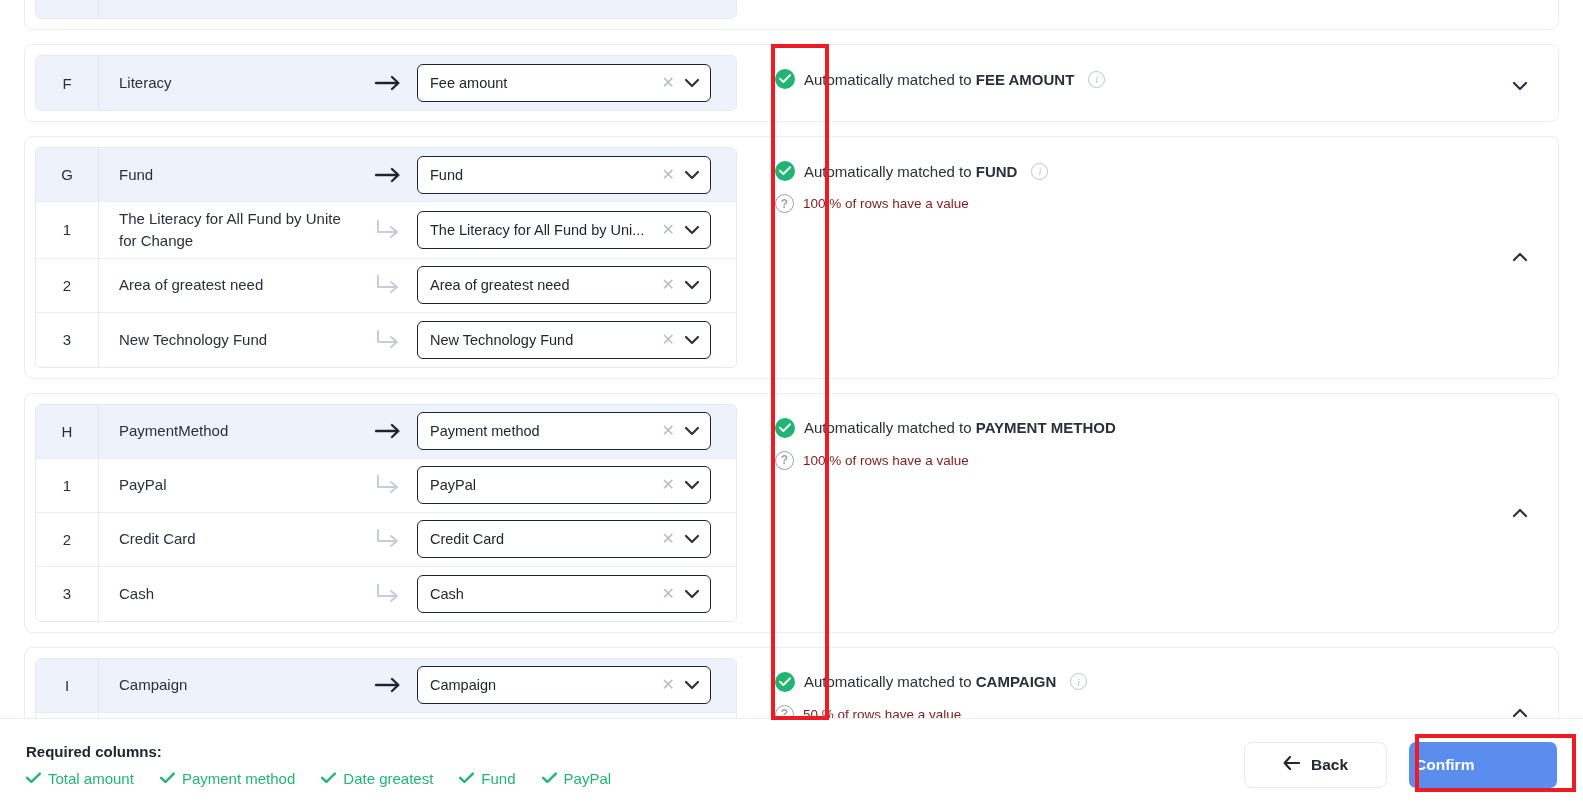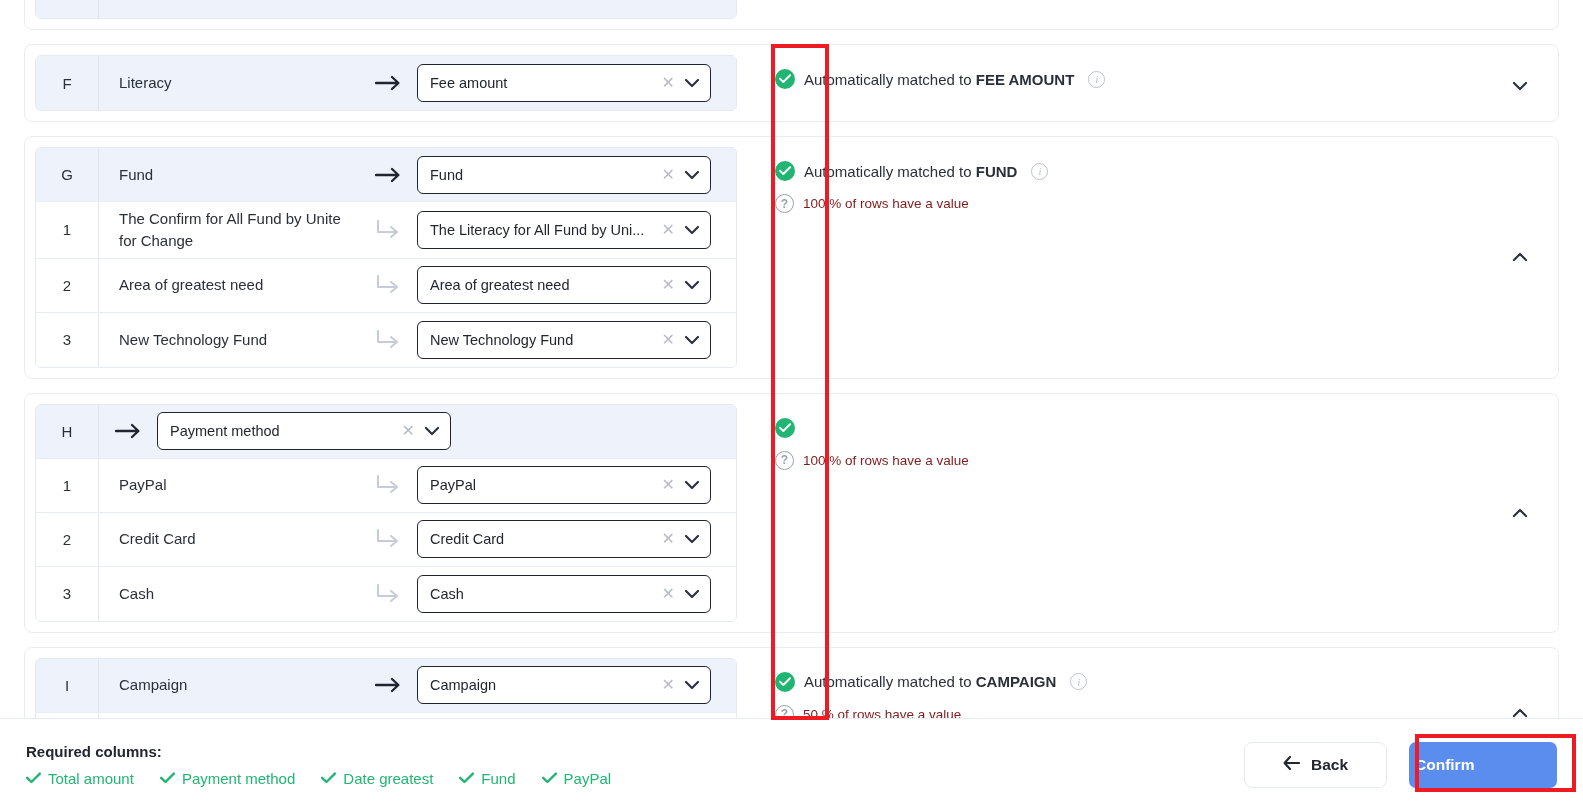--- a/index.html
+++ b/index.html
@@ -360,21 +360,21 @@
                     <span class="sel-caret">
                       <svg width="16" height="10" viewBox="0 0 16 10">
                         <path d="M2 2 L8 8 L14 2" stroke="#2c3240" stroke-width="2.2" fill="none" stroke-linecap="round" stroke-linejoin="round"></path>
                       </svg>
                     </span>
                   </div>
                 </div>
               </div>
               <div class="map-row">
                 <div class="cell-letter">1</div>
-                <div class="cell-source">The Confirm for All Fund by Unite for Change</div>
+                <div class="cell-source">The Literacy for All Fund by Unite for Change</div>
                 <div class="cell-arrow">
                   <svg width="26" height="22" viewBox="0 0 26 22">
                     <path d="M3 2 V13 H21 M16 8 L22 13 L16 18" stroke="#c7cdd8" stroke-width="2.1" fill="none" stroke-linecap="round" stroke-linejoin="round"></path>
                   </svg>
                 </div>
                 <div class="cell-select">
                   <div class="select-box">
                     <span class="sel-text">The Literacy for All Fund by Uni...</span>
                     <span class="sel-clear">✕</span>
                     <span class="sel-caret">
@@ -446,20 +446,21 @@
             <div class="toggle-btn mid"><svg width="16" height="10" viewBox="0 0 16 10">
                 <path d="M2 8 L8 2 L14 8" stroke="#2c3240" stroke-width="2.2" fill="none" stroke-linecap="round" stroke-linejoin="round"></path>
               </svg></div>
           </div>
         </div>
         <div class="card">
           <div class="map-col">
             <div class="map-table">
               <div class="map-row head">
                 <div class="cell-letter">H</div>
+                <div class="cell-source">PaymentMethod</div>
                 <div class="cell-arrow">
                   <svg width="26" height="16" viewBox="0 0 26 16">
                     <path d="M1 8 H23 M17 2 L23.4 8 L17 14" stroke="#1e2430" stroke-width="2.3" fill="none" stroke-linecap="round" stroke-linejoin="round"></path>
                   </svg>
                 </div>
                 <div class="cell-select">
                   <div class="select-box">
                     <span class="sel-text">Payment method</span>
                     <span class="sel-clear">✕</span>
                     <span class="sel-caret">
@@ -533,20 +534,21 @@
             </div>
           </div>
           <div class="status-col">
             <div class="status-lines">
               <div class="status-line">
                 <span class="ico-check">
                   <svg width="12" height="9.36" viewBox="0 0 13 10">
                     <path d="M1 5 L4.7 8.6 L12 1.3" stroke="#ffffff" stroke-width="2.1" fill="none" stroke-linecap="round" stroke-linejoin="round"></path>
                   </svg>
                 </span>
+                <span class="status-text">Automatically matched to <b>PAYMENT METHOD</b></span>
               </div>
               <div class="status-line">
                 <span class="ico-q">?</span>
                 <span class="status-sub">100 % of rows have a value</span>
               </div>
             </div>
             <div class="toggle-btn mid"><svg width="16" height="10" viewBox="0 0 16 10">
                 <path d="M2 8 L8 2 L14 8" stroke="#2c3240" stroke-width="2.2" fill="none" stroke-linecap="round" stroke-linejoin="round"></path>
               </svg></div>
           </div>

